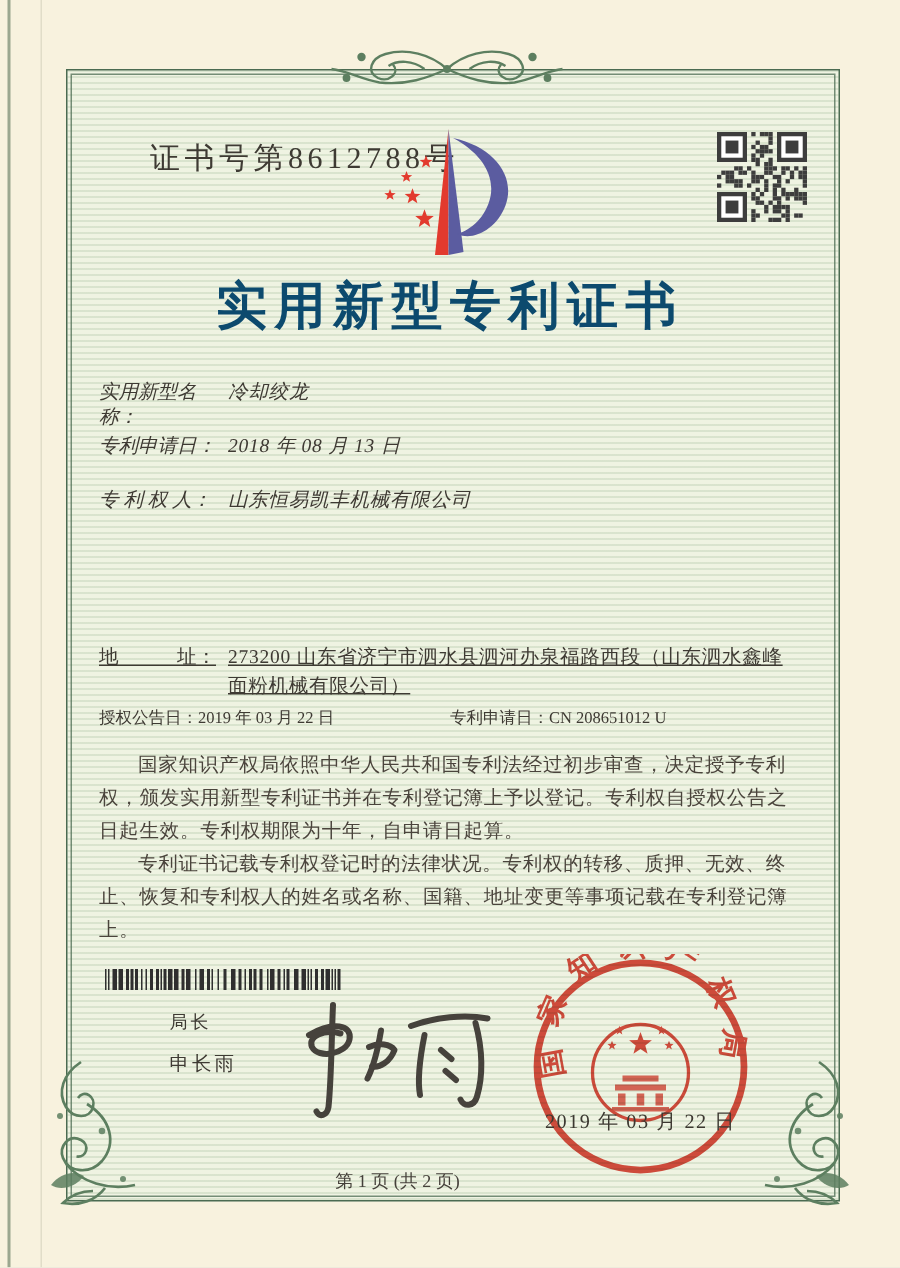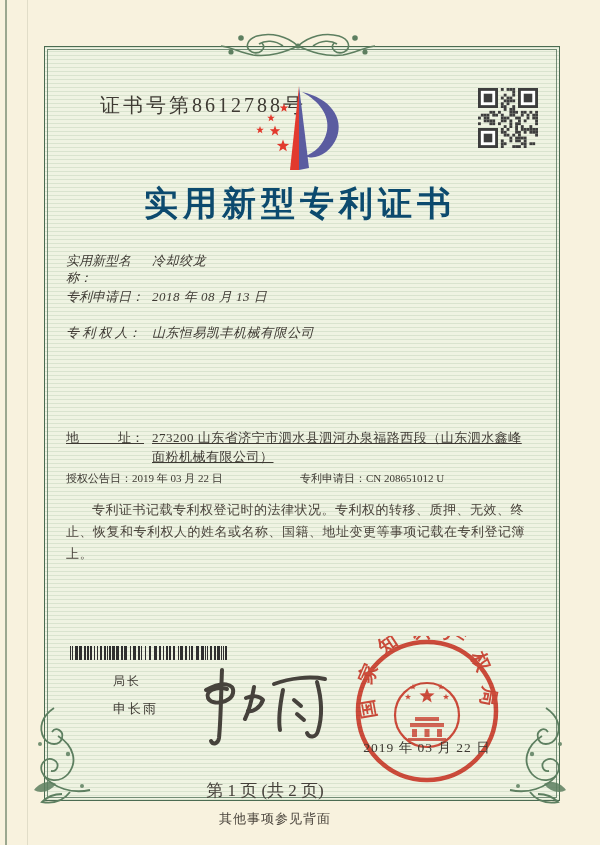--- a/index.html
+++ b/index.html
@@ -38,21 +38,21 @@
   .director-label{position:absolute;left:113px;top:673px;font-size:12px;letter-spacing:2px;z-index:4;}
   .director-name{position:absolute;left:113px;top:700px;font-size:13px;letter-spacing:2px;z-index:4;}
   .signature{position:absolute;left:182px;top:660px;width:160px;height:90px;z-index:4;}
 
   .seal{position:absolute;left:352px;top:636px;width:150px;height:150px;z-index:5;
         opacity:.9;mix-blend-mode:multiply;}
   .seal-date{position:absolute;left:352px;top:739px;width:150px;text-align:center;font-size:13.5px;
              letter-spacing:1px;color:#3c3831;z-index:6;}
 
   .page-indicator{position:absolute;left:200px;top:779px;width:130px;text-align:center;
-                  font-size:17px;z-index:4;color:#45403a;}
+                  font-size:12px;z-index:4;color:#45403a;}
   .footer-note{position:absolute;left:195px;top:810px;width:160px;text-align:center;
                font-size:13px;letter-spacing:1px;color:#4a443c;z-index:4;}
 </style>
 </head>
 <body>
 
 <div class="page">
   <div class="scan-edge"></div>
   <div class="scan-edge2"></div>
 
@@ -264,20 +264,21 @@
   </div>
 
   <div class="grant-row">
     <span class="flabel" style="width:auto">授权公告日：</span><span>2019 年 03 月 22 日</span>
     <span class="grant-right">
       <span>专利申请日：</span><span>CN 208651012 U</span>
     </span>
   </div>
 
   <div class="body-text">
+    <p>国家知识产权局依照中华人民共和国专利法经过初步审查，决定授予专利权，颁发实用新型专利证书并在专利登记簿上予以登记。专利权自授权公告之日起生效。专利权期限为十年，自申请日起算。</p>
     <p>专利证书记载专利权登记时的法律状况。专利权的转移、质押、无效、终止、恢复和专利权人的姓名或名称、国籍、地址变更等事项记载在专利登记簿上。</p>
   </div>
 
   <svg class="barcode" viewBox="0 0 158 14" preserveAspectRatio="none">
     <g id="barcode-bars" fill="#2f2f2f">
         <rect x="0" y="0" width="1" height="14"></rect>
         <rect x="2" y="0" width="1" height="14"></rect>
         <rect x="5" y="0" width="3" height="14"></rect>
         <rect x="9" y="0" width="3" height="14"></rect>
         <rect x="14" y="0" width="2" height="14"></rect>
@@ -361,14 +362,13 @@
         <rect x="60" y="93" width="5" height="8"></rect>
         <rect x="72.5" y="93" width="5" height="8"></rect>
         <rect x="85" y="93" width="5" height="8"></rect>
         <rect x="56" y="102" width="38" height="3"></rect>
       </g>
     </g>
   </svg>
   <div class="seal-date">2019 年 03 月 22 日</div>
 
   <div class="page-indicator">第 1 页 (共 2 页)</div>
-  <div class="footer-note">其他事项参见背面</div>
 </div>
 
 </body></html>

